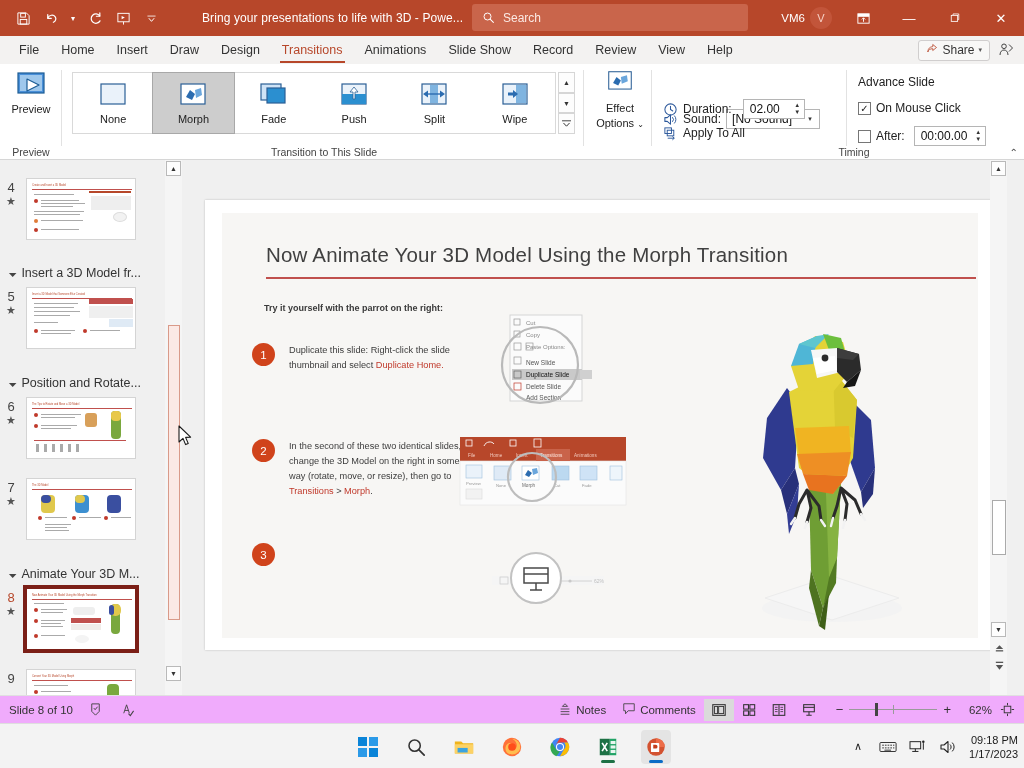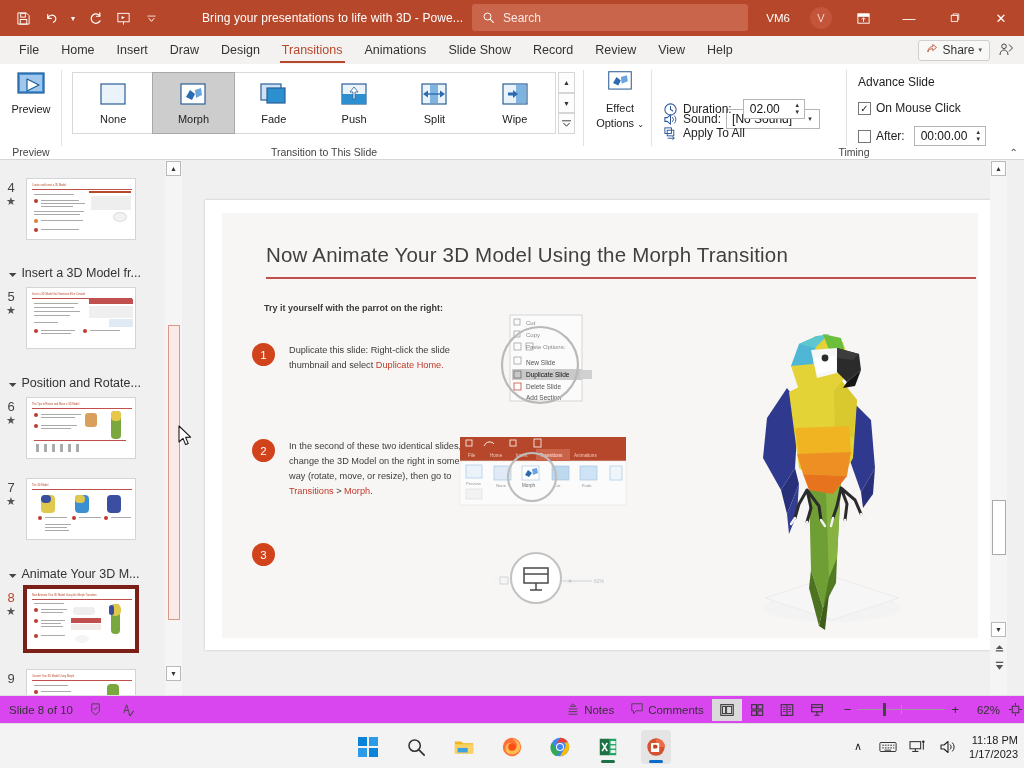--- a/index.html
+++ b/index.html
@@ -29,21 +29,21 @@
     white-space: nowrap; letter-spacing: .1px;
   }
   .searchbox {
     position: absolute; left: 472px; top: 4px; width: 276px; height: 27px;
     background: #c9654b; border-radius: 3px; display: flex; align-items: center;
     padding-left: 10px; gap: 8px;
   }
   .searchbox .sicon { color: #fff; font-size: 12px; display:flex; }
   .searchbox .stext { color: #fbe9e4; font-size: 12px; }
   .tb-right { position: absolute; right: 0; top: 0; height: 36px; display: flex; align-items: center; }
-  .acct { color:#fff; font-size: 11.5px; display:flex; align-items:center; gap:20px; margin-right: 8px;}
+  .acct { color:#fff; font-size: 11.5px; display:flex; align-items:center; gap:5px; margin-right: 8px;}
   .acct-badge {
     width: 22px; height: 22px; border-radius: 50%; background: #c2553a;
     display:flex;align-items:center;justify-content:center; font-size: 11px; color:#f6cfc4;
   }
   .tb-btn {
     width: 46px; height: 36px; display: flex; align-items: center; justify-content: center;
     color: #fff; font-size: 13px;
   }
 
   
@@ -210,26 +210,26 @@
     position: absolute; left: 1px; width: 15px; height: 15px; border: 1px solid #b9b9b9; background: #fdfdfd;
     display:flex;align-items:center;justify-content:center;font-size:7px;color:#333;
   }
   .vsb-thumb { position:absolute; left:2px; width:14px; background:#fff; border:1px solid #aaa; }
   .vsb-nav { position:absolute; left:3px; width:12px; height:11px; display:flex;align-items:center;justify-content:center;
              font-size:8px; color:#555; }
 
   
   .statusbar {
     position: absolute; top: 695px; left: 0; width: 1024px; height: 28px;
-    background: #d946ef; border-top: 1px solid #e0e0e0; display: flex; align-items: center;
+    background: #f0abfc; border-top: 1px solid #e0e0e0; display: flex; align-items: center;
     font-size: 11.5px; color: #333;
   }
   .sb-left { display: flex; align-items: center; gap: 14px; padding-left: 9px; }
   .sb-ico { width: 18px; height: 18px; display: flex; align-items: center; justify-content: center; color: #444; }
-  .sb-right { margin-left: auto; display: flex; align-items: center; gap: 0; }
+  .sb-right { margin-left: auto; display: flex; align-items: center; gap: 0; padding-right: 8px; }
   .sb-item { display: flex; align-items: center; gap: 4px; padding: 0 8px; height: 22px; }
   .view-btn {
     width: 30px; height: 22px; display: flex; align-items: center; justify-content: center; color: #333;
   }
   .view-btn.sel { background: #dadada; }
   .zoom-slider { display: flex; align-items: center; gap: 0; padding: 0 6px; }
   .zs-track { width: 88px; height: 1px; background: #9a9a9a; position: relative; }
   .zs-handle { position: absolute; left: 26px; top: -6px; width: 3px; height: 13px; background: #444; }
   .zs-tick { position: absolute; left: 44px; top: -4px; width: 1px; height: 9px; background: #9a9a9a; }
   .zs-sign { font-size: 13px; color: #333; padding: 0 6px; }
@@ -1019,21 +1019,21 @@
           </svg>
       </span>
       <span class="tray-ico">
         <svg width="18" height="16" viewBox="0 0 18 16">
             <path d="M2 6 H5 L9 2.5 V13.5 L5 10 H2z" fill="none" stroke="#222" stroke-width="1.1" stroke-linejoin="round"></path>
             <path d="M11 5.5 A3.4 3.4 0 0 1 11 10.5" fill="none" stroke="#222" stroke-width="1"></path>
             <path d="M13.2 3.6 A6 6 0 0 1 13.2 12.4" fill="none" stroke="#222" stroke-width="1"></path>
           </svg>
       </span>
       <span class="clock">
-        <div>11:18 PM</div>
+        <div>09:18 PM</div>
         <div>1/17/2023</div>
       </span>
     </div>
   </div>
 
   <div class="cursor">
     <svg width="14" height="21" viewBox="0 0 14 21">
       <path d="M1 1 L1 17 L5 13.4 L7.6 19.6 L10.2 18.4 L7.6 12.4 L12.6 12.2z" fill="#fff" stroke="#1a1a1a" stroke-width="1.1" stroke-linejoin="round"></path>
     </svg>
   </div>

